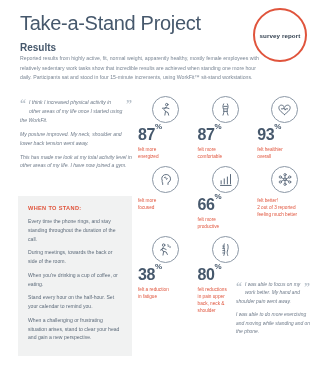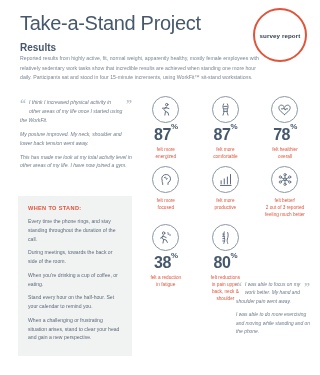--- a/index.html
+++ b/index.html
@@ -61,21 +61,21 @@
     letter-spacing:0.35px; margin-bottom:6px;
   }
   .stand-box p {
     font-size:5.1px; line-height:1.72; color:#5d6b7a; margin-bottom:5px;
   }
 
   
   .stats { position:absolute; left:136px; top:96px; width:179px; }
   .stat-row { display:flex; }
   .stat {
-    width:59.6px; text-align:center; padding:0 2px;
+    width:59.6px; padding:0 2px;
   }
   .stat-icon {
     width:27px; height:27px; margin:0 auto 4px;
     border-radius:50%; border:1.1px solid #8c98a6;
     display:flex; align-items:center; justify-content:center;
   }
   .stat-icon svg { display:block; }
   .stat-num {
     font-size:16px; font-weight:700; color:#46586c;
     line-height:1; letter-spacing:-0.4px;
@@ -155,21 +155,21 @@
         <div class="stat-label">felt more<br>comfortable</div>
       </div>
 
       <div class="stat">
         <div class="stat-icon">
           <svg width="15" height="15" viewBox="0 0 24 24" fill="none" stroke="#5b6a7b" stroke-width="1.5" stroke-linecap="round" stroke-linejoin="round">
             <path d="M12 20 C6 15.5 3 12.5 3 9 C3 6.5 5 5 7 5 C9 5 11 6.5 12 8.5 C13 6.5 15 5 17 5 C19 5 21 6.5 21 9 C21 12.5 18 15.5 12 20Z"></path>
             <path d="M7 11 H10 L11 9 L13 13 L14 11 H17"></path>
           </svg>
         </div>
-        <div class="stat-num"><span>78</span><sup>%</sup></div>
+        <div class="stat-num"><span>93</span><sup>%</sup></div>
         <div class="stat-label">felt healthier<br>overall</div>
       </div>
     </div>
 
     <div class="stat-row row-2">
       <div class="stat">
         <div class="stat-icon">
           <svg width="15" height="15" viewBox="0 0 24 24" fill="none" stroke="#5b6a7b" stroke-width="1.5" stroke-linecap="round" stroke-linejoin="round">
             <path d="M16 20 V17 C18.5 16 20 13.5 20 11 C20 6.5 16.5 4 13 4 C9 4 6 7 6 10.5 C6 12.5 7 13.5 7 14.5 C7 15.2 6 15.5 6 16 C6 16.8 7.5 17 7.5 17 V20"></path>
             <path d="M10 9 C11.5 7.5 13.5 8.5 13 10.5 C12.6 12 14.5 12.5 15 11"></path>
@@ -178,20 +178,21 @@
         <div class="stat-label">felt more<br>focused</div>
       </div>
 
       <div class="stat">
         <div class="stat-icon">
           <svg width="15" height="15" viewBox="0 0 24 24" fill="none" stroke="#5b6a7b" stroke-width="1.6" stroke-linecap="round">
             <path d="M5 19 V14 M10 19 V11 M15 19 V8 M20 19 V4"></path>
             <path d="M4 21.5 H21"></path>
           </svg>
         </div>
+        <div class="stat-num"><span>66</span><sup>%</sup></div>
         <div class="stat-label">felt more<br>productive</div>
       </div>
 
       <div class="stat">
         <div class="stat-icon">
           <svg width="16" height="16" viewBox="0 0 24 24" fill="none" stroke="#5b6a7b" stroke-width="1.3" stroke-linecap="round">
             <circle cx="12" cy="11" r="2"></circle>
               <circle cx="12" cy="4" r="1.7"></circle>
               <circle cx="12" cy="18.5" r="1.7"></circle>
             <circle cx="5" cy="7.5" r="1.7"></circle>

